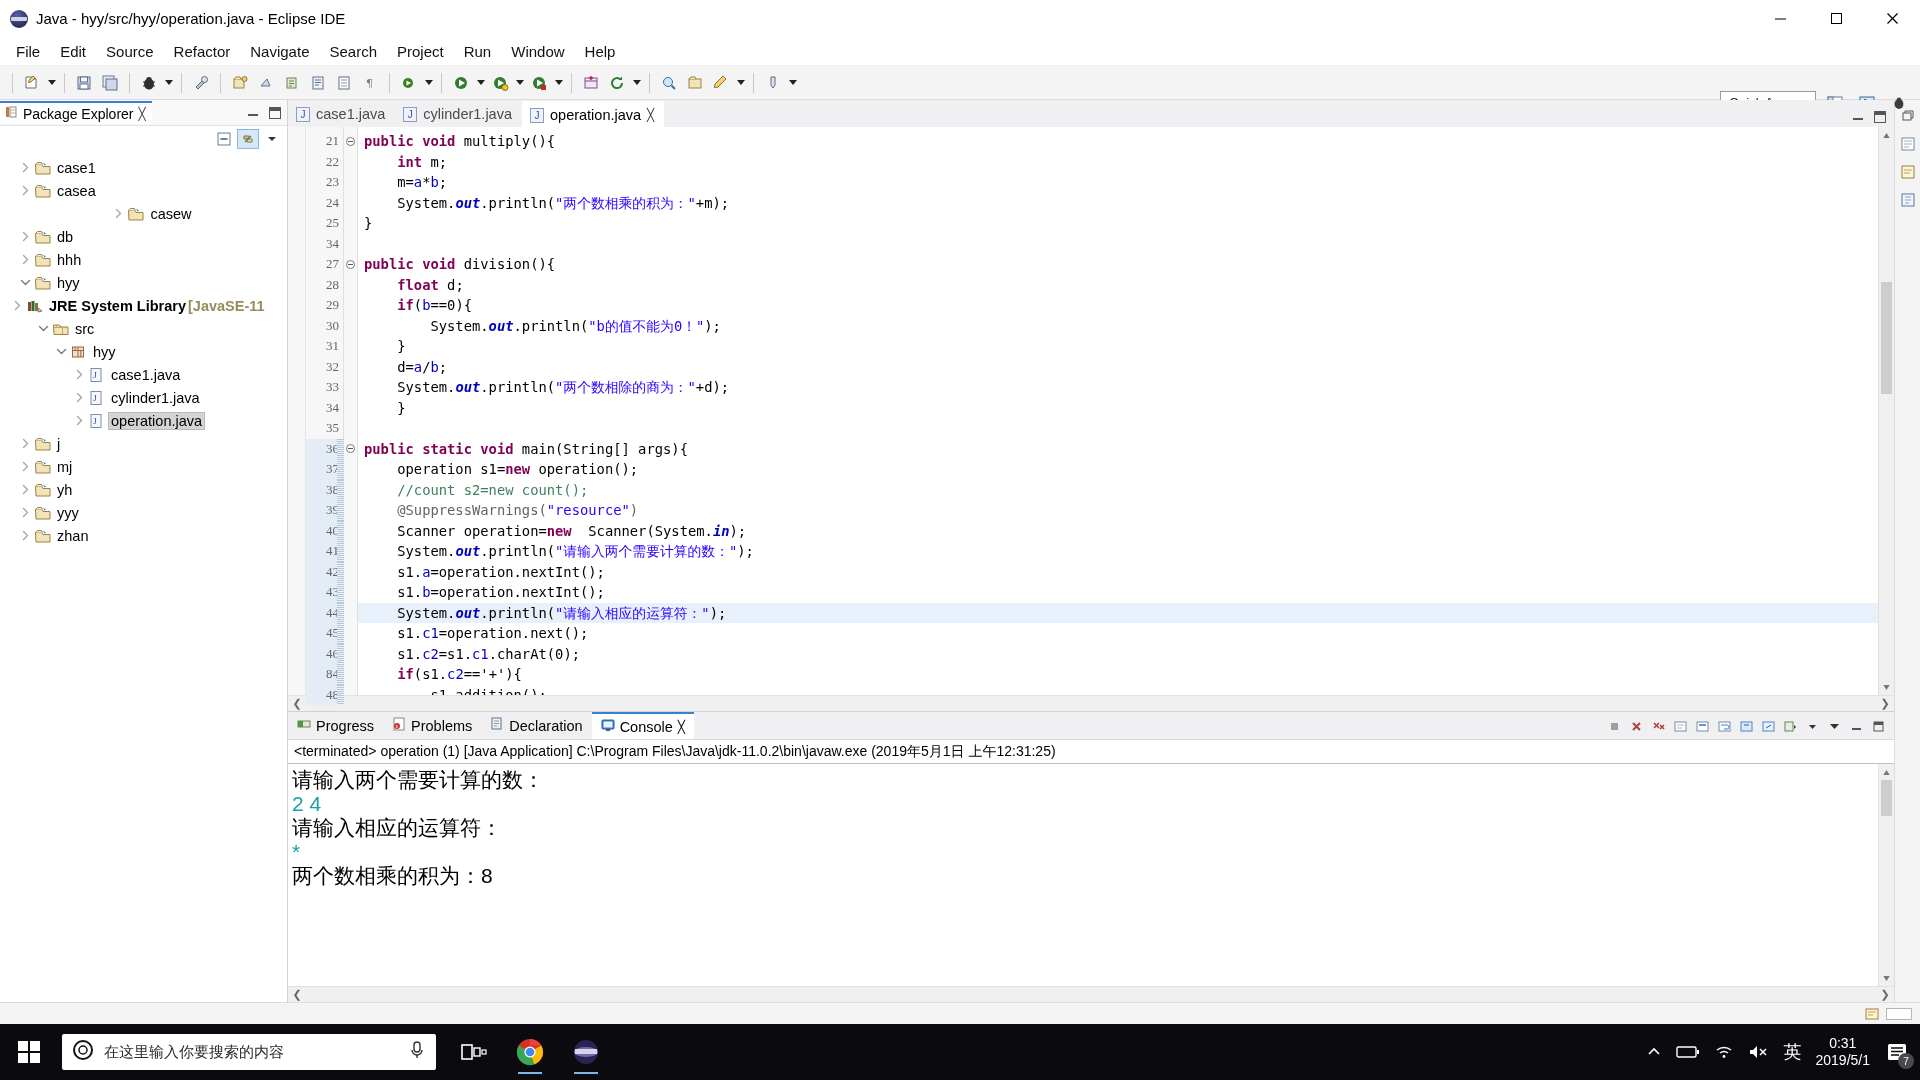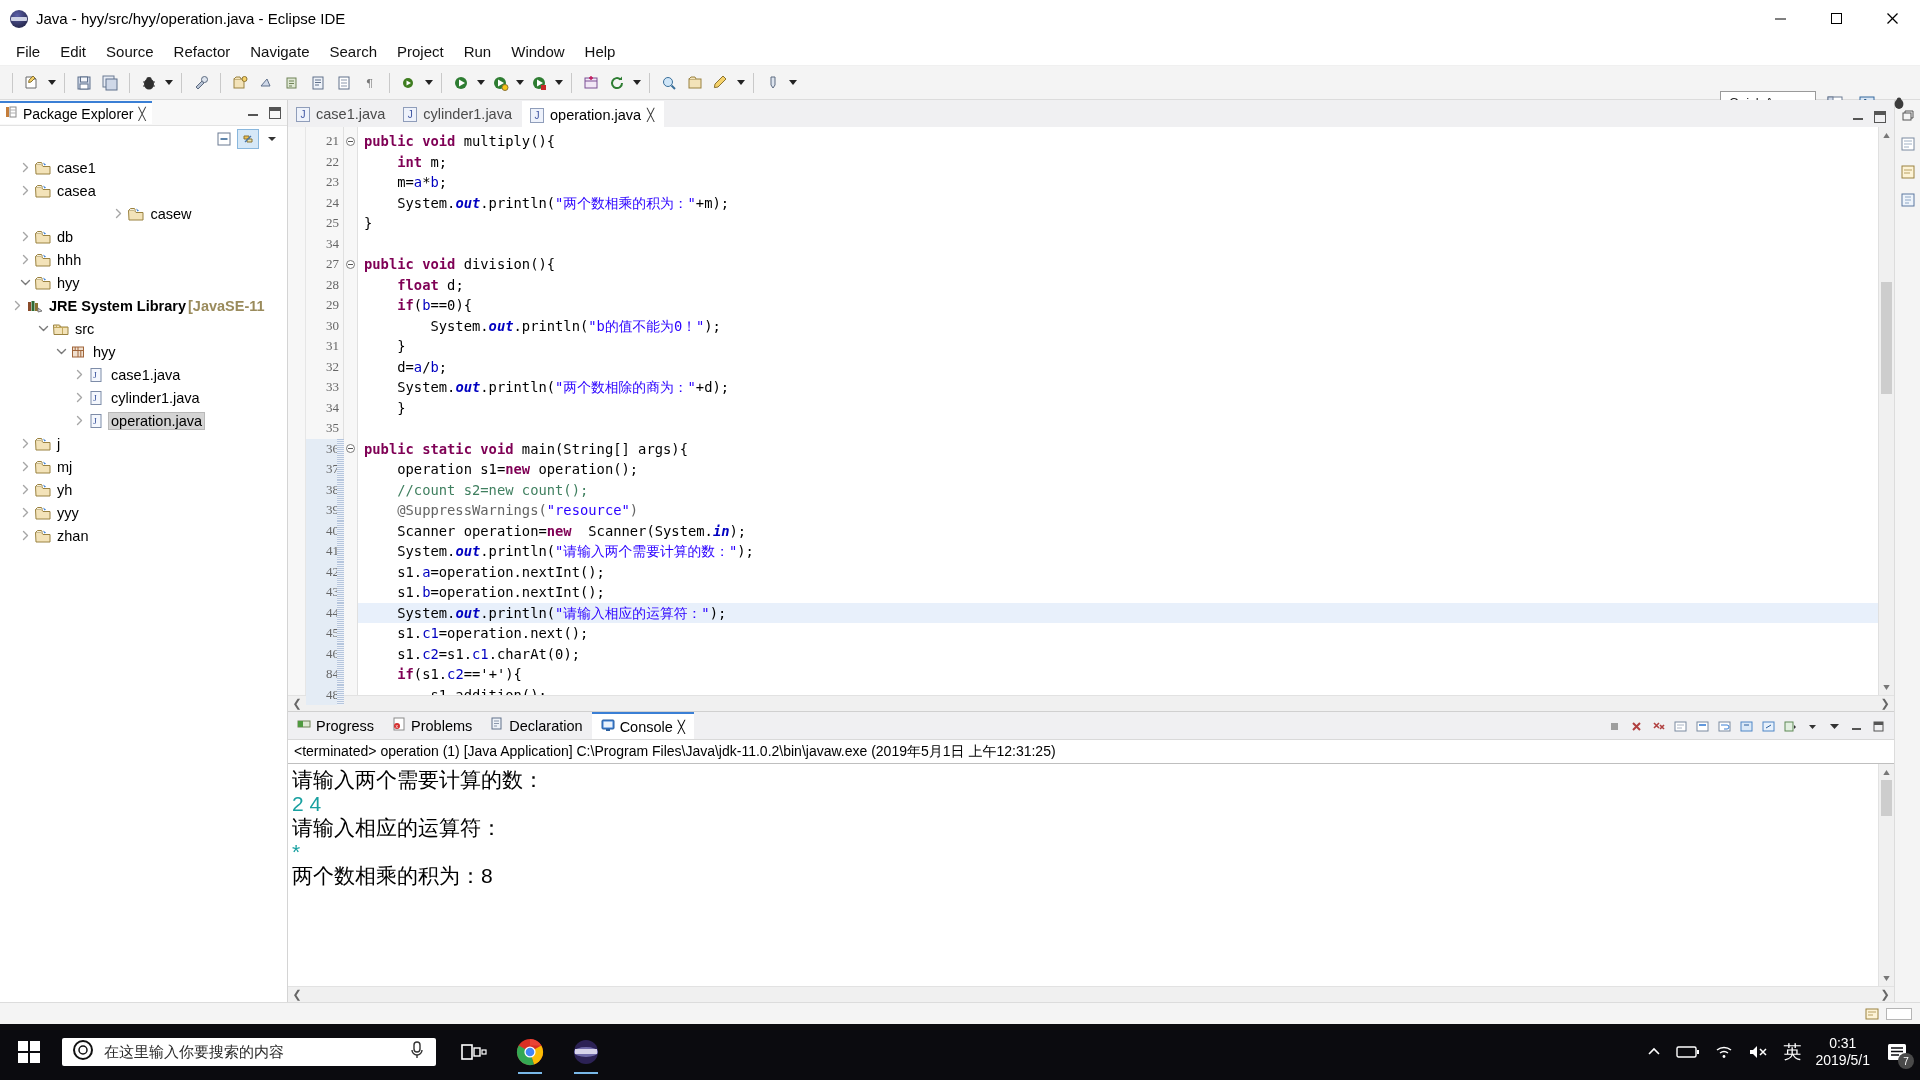--- a/index.html
+++ b/index.html
@@ -288,21 +288,21 @@
 
   
   .taskbar {
     height: 56px; flex: 0 0 56px; background: #0b0b0f; display: flex; align-items: center;
     color: #fff;
   }
   .start-btn {
     width: 58px; height: 56px; display:flex;align-items:center;justify-content:center;
   }
   .tb-search {
-    width: 374px; height: 28px; margin-left: 4px; background: #ffffff; border-radius: 2px;
+    width: 374px; height: 36px; margin-left: 4px; background: #ffffff; border-radius: 2px;
     display: flex; align-items: center; color: #333; gap: 10px; padding: 0 10px;
   }
   .tb-search .sr-text { font-size: 15px; color: #2b2b2b; white-space: nowrap; }
   .tb-apps { display: flex; align-items: center; gap: 8px; margin-left: 14px; }
   .tb-app {
     width: 48px; height: 48px; display:flex; align-items:center; justify-content:center;
     position: relative;
   }
   .tb-app.running::after {
     content:""; position: absolute; bottom: 2px; left: 12px; right: 12px; height: 2px;

